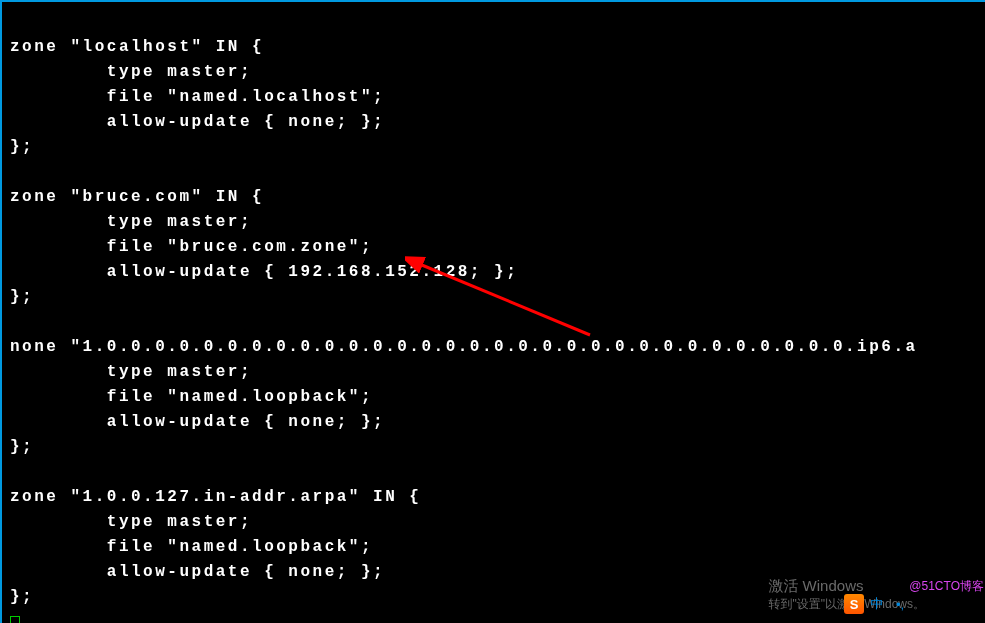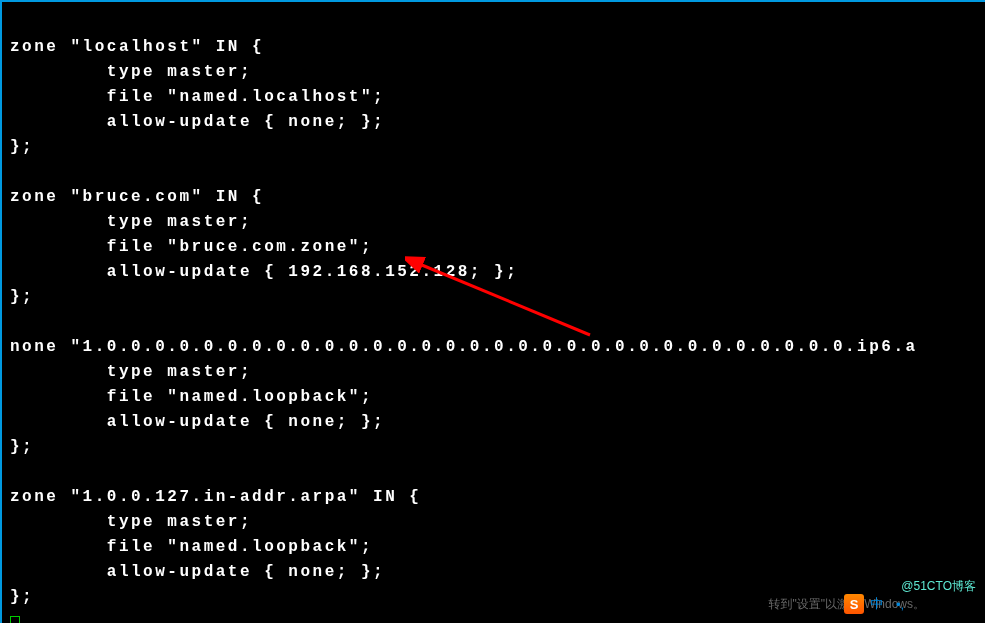--- a/index.html
+++ b/index.html
@@ -48,23 +48,23 @@
       line-height: 18px;
     }
     .watermark-win .line1 {
       font-size: 15px;
     }
     .watermark-win .line2 {
       font-size: 12px;
     }
     .watermark-blog {
       position: absolute;
-      right: 9px;
+      right: 1px;
       bottom: 28px;
-      color: #5eead4;
+      color: #d946ef;
       font-family: 'Microsoft YaHei', sans-serif;
       font-size: 12px;
     }
     .ime-bar {
       position: absolute;
       right: 75px;
       bottom: 8px;
       height: 22px;
       display: flex;
       align-items: center;
@@ -132,20 +132,21 @@
 <svg class="arrow" viewBox="0 0 190 85">
   <defs>
     <marker id="arrowhead" markerWidth="10" markerHeight="10" refX="2" refY="3" orient="auto">
       <polygon points="0 0, 8 3, 0 6" fill="#ff0000"></polygon>
     </marker>
   </defs>
   <line x1="185" y1="80" x2="12" y2="8" stroke="#ff0000" stroke-width="3" marker-end="url(#arrowhead)"></line>
 </svg>
 
 <div class="watermark-win">
+  <div class="line1">激活 Windows</div>
   <div class="line2">转到"设置"以激活 Windows。</div>
 </div>
 
 <div class="watermark-blog">@51CTO博客</div>
 
 <div class="ime-bar">
   <div class="ime-icon ime-s">S</div>
   <div class="ime-icon ime-zhong">中</div>
   <div class="ime-icon ime-punct">•,</div>
 </div>

